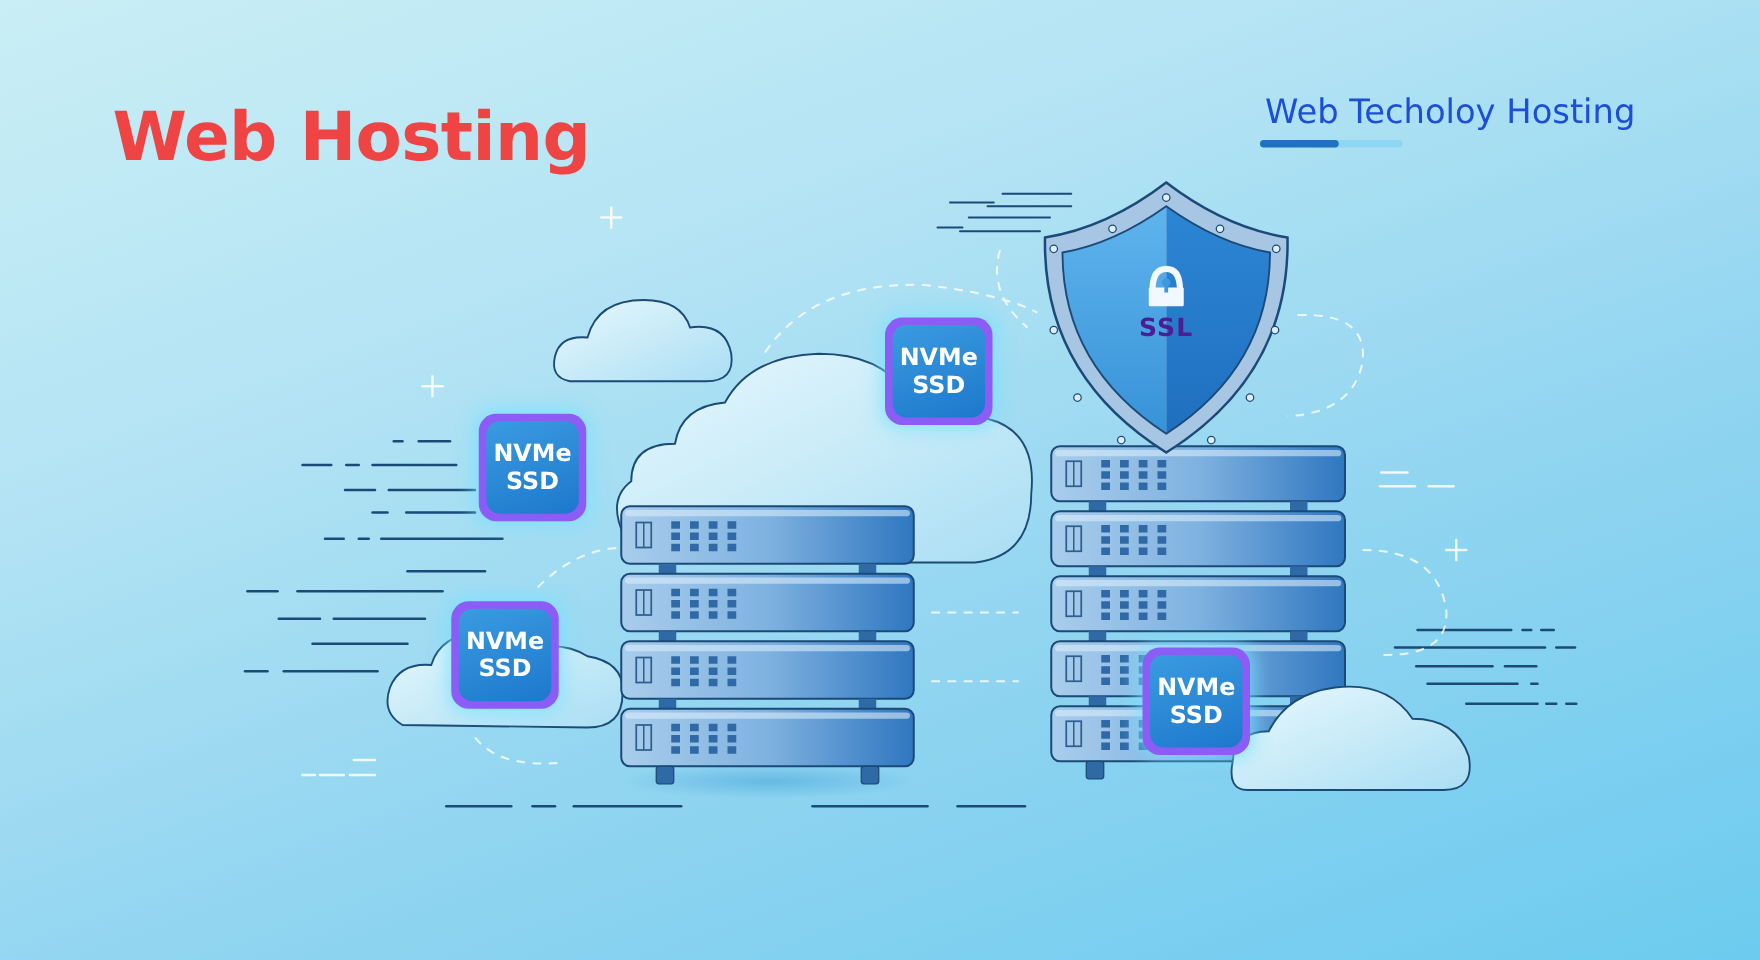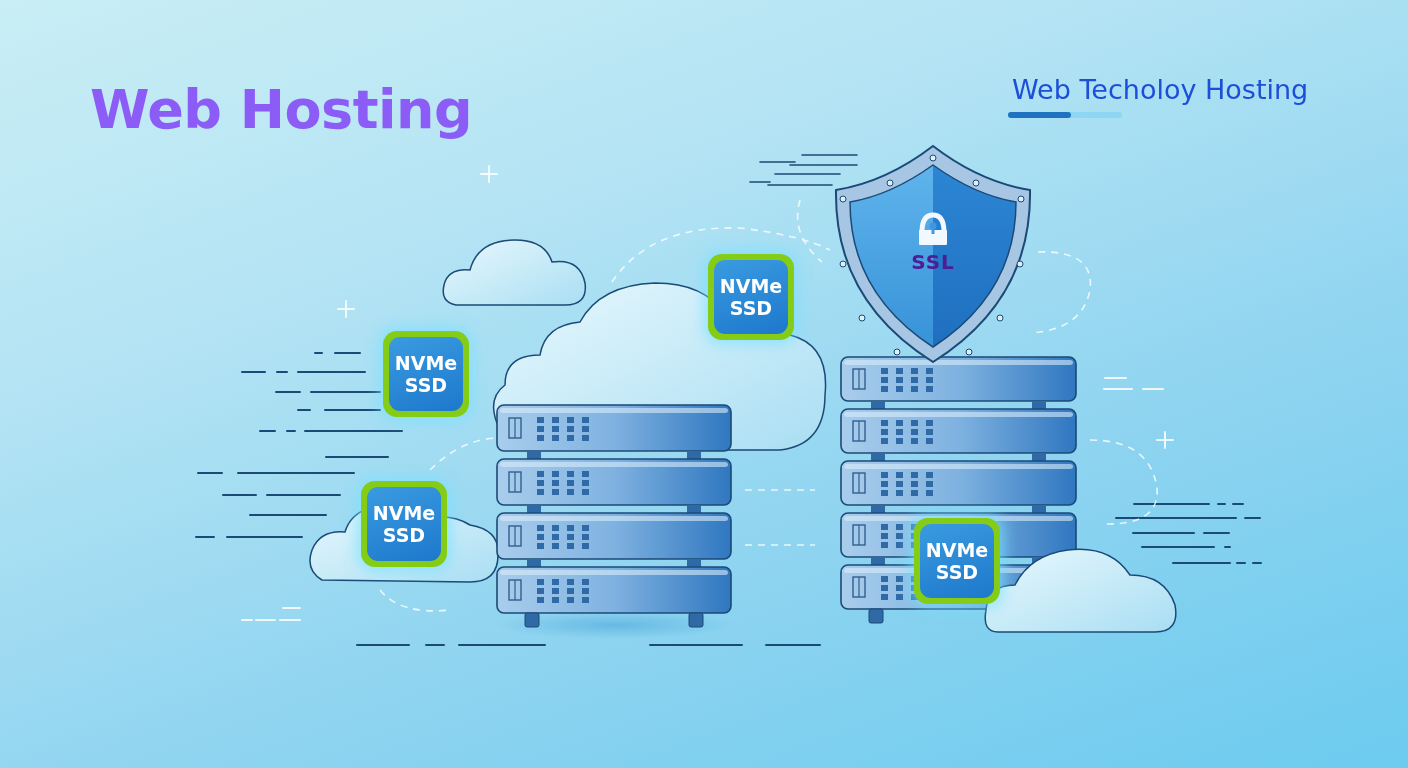--- a/index.html
+++ b/index.html
@@ -4,34 +4,34 @@
 <style>
   html, body { margin: 0; padding: 0; }
   body {
     width: 1408px; height: 768px; overflow: hidden; position: relative;
     background: linear-gradient(160deg, #c9eef5 0%, #b5e4f4 30%, #8fd4f0 65%, #6ccbef 100%);
     font-family: "DejaVu Sans", sans-serif;
   }
   .abs { position: absolute; }
   .title {
     left: 90px; top: 78px; font-size: 54px; font-weight: bold;
-    color: #8b5cf6; letter-spacing: -0.5px;
+    color: #ef4444; letter-spacing: -0.5px;
   }
   .subtitle {
     left: 1012px; top: 74px; font-size: 27px; color: #1d4ed8;
     letter-spacing: 0px;
   }
   .sub-underline { left: 1008px; top: 112px; width: 114px; height: 6px; border-radius: 3px; background: #8dd7f3; }
   .sub-underline-fill { left: 1008px; top: 112px; width: 62px; height: 6px; border-radius: 3px; background: #1e72c0; }
 
   .scene { left: 0; top: 0; width: 1408px; height: 768px; }
 
   .nvme {
     width: 86px; height: 86px; border-radius: 14px;
-    background: #84cc16;
+    background: #8b5cf6;
     box-shadow: 0 0 14px 4px rgba(120,225,255,0.7);
     display: flex; align-items: center; justify-content: center;
   }
   .nvme-inner {
     width: 74px; height: 74px; border-radius: 11px;
     background: linear-gradient(160deg, #3a9be0 0%, #1d78cc 100%);
     display: flex; flex-direction: column; align-items: center; justify-content: center;
     color: #ffffff; font-weight: bold; font-size: 19px; line-height: 22px; text-align: center;
   }
   .ssl-text {

